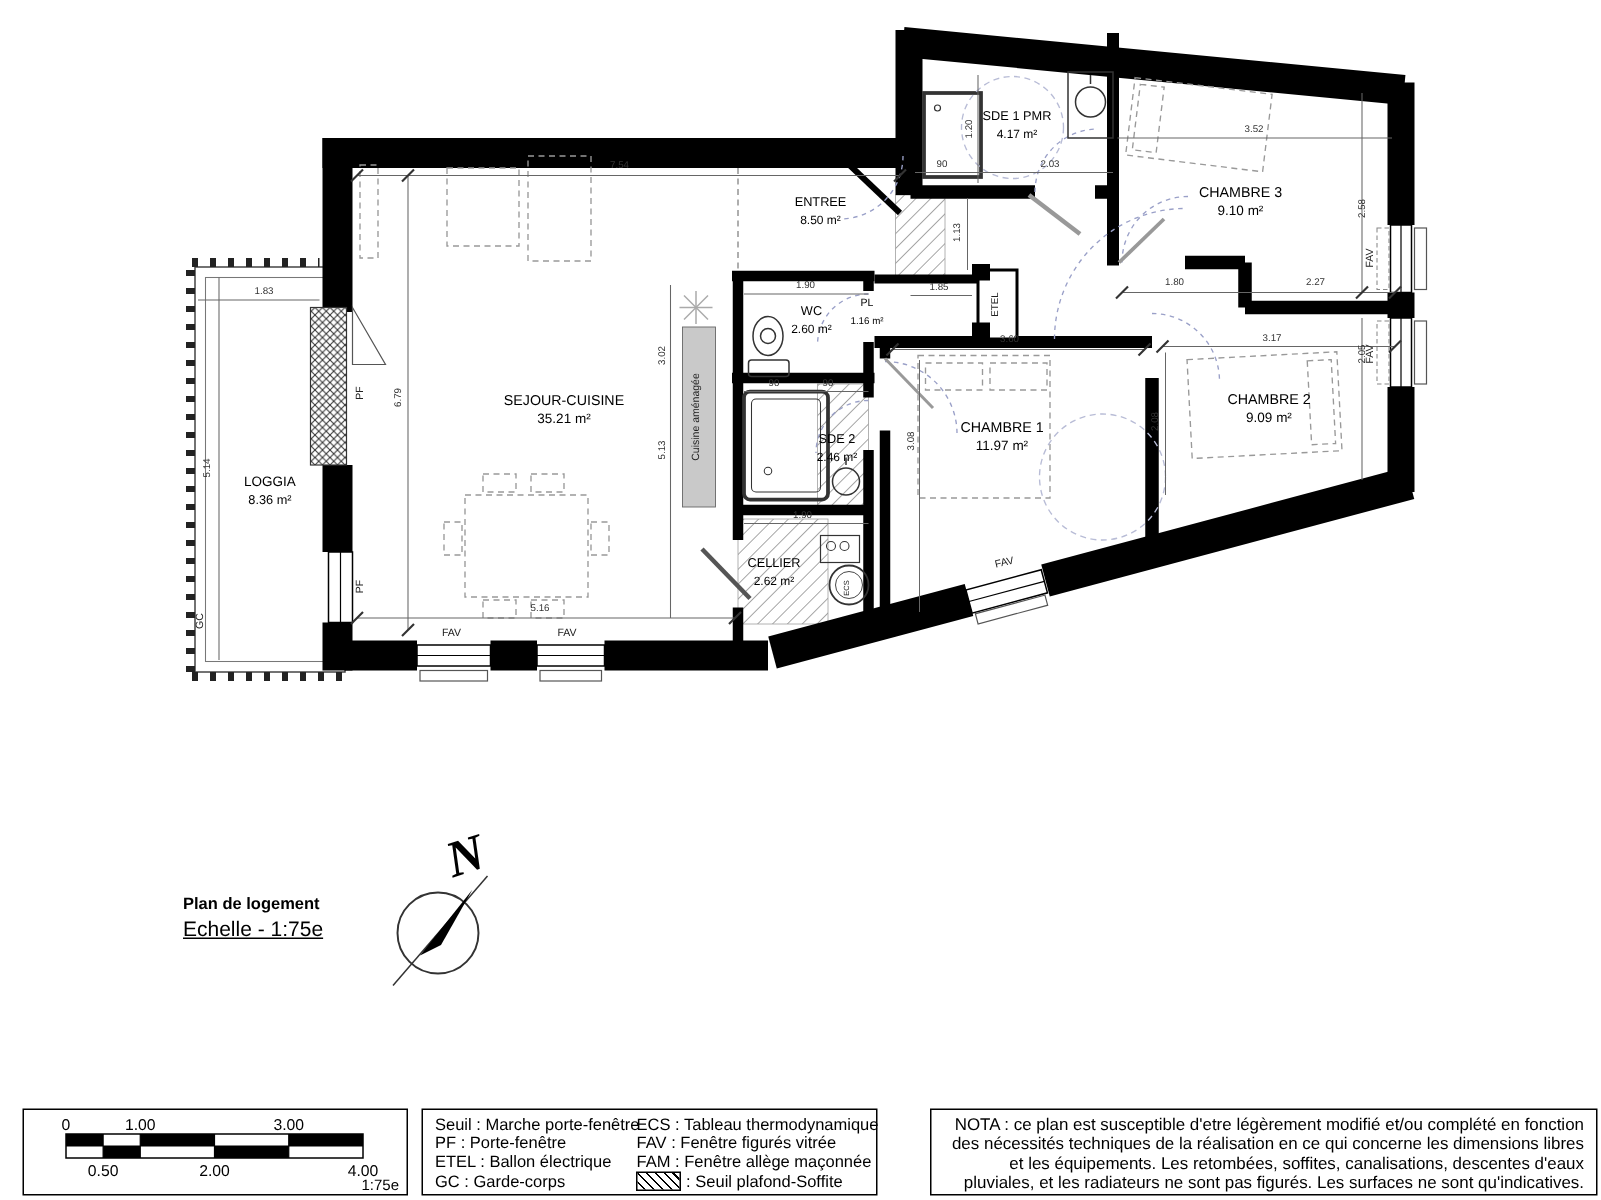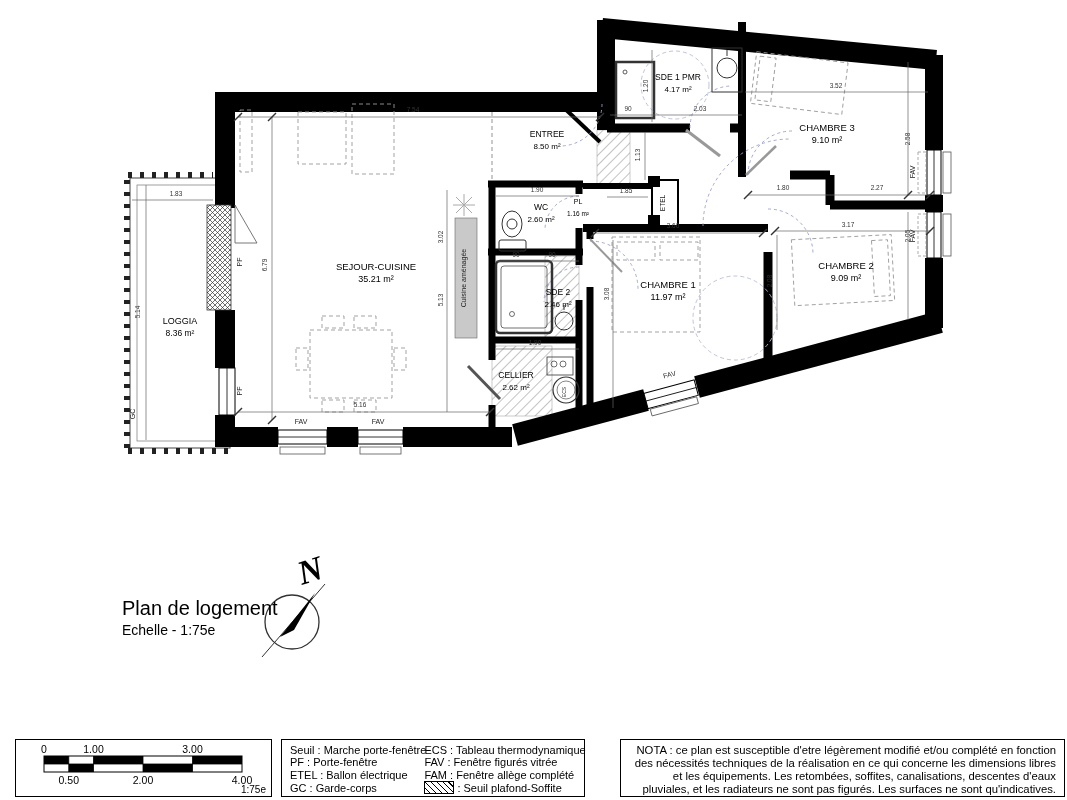--- a/index.html
+++ b/index.html
@@ -1,22 +1,22 @@
 <!DOCTYPE html>
 <html><head>
 <meta charset="utf-8">
 <style>
   html,body{margin:0;padding:0;background:#fff;}
   #screen{position:relative;width:1067px;height:800px;background:#ffffff;overflow:hidden;
           font-family:"Liberation Sans", sans-serif;color:#000;}
   #plan-svg{position:absolute;left:0;top:0;}
   .box{position:absolute;border:1.5px solid #000;box-sizing:border-box;background:#fff;}
   #titleblock{position:absolute;left:122px;top:597px;}
-  #titleblock .t1{font-weight:normal;font-size:20px;}
-  #titleblock .t2{font-size:14px;margin-top:2px;}
+  #titleblock .t1{font-weight:bold;font-size:11px;}
+  #titleblock .t2{font-size:14px;margin-top:2px;text-decoration:underline;}
   #legend-box{display:grid;grid-template-columns:47% 53%;grid-auto-flow:column;
               grid-template-rows:repeat(4,1fr);padding:4px 8px;font-size:11px;line-height:12.4px;}
   #legend-box .lg{white-space:nowrap;display:flex;align-items:center;}
   .hatch-ico{display:inline-block;width:28px;height:11px;border:1px solid #000;margin-right:3px;
              background:repeating-linear-gradient(45deg,#fff 0 3px,#000 3px 4.2px);}
   #nota-box{padding:4px 8px;font-size:11.3px;line-height:13.1px;text-align:right;}
   #scale-box{padding:0;}
   .dimtxt{fill:#333;}
   .annotxt{fill:#222;}
   .roomtxt{fill:#000;}
@@ -366,21 +366,21 @@
   </svg>
 </div>
 
 <div class="box" id="legend-box" style="left:281px;top:739px;width:304px;height:58px;">
   <div class="lg">Seuil : Marche porte-fenêtre</div>
   <div class="lg">PF : Porte-fenêtre</div>
   <div class="lg">ETEL : Ballon électrique</div>
   <div class="lg">GC : Garde-corps</div>
   <div class="lg">ECS : Tableau thermodynamique</div>
   <div class="lg">FAV : Fenêtre figurés vitrée</div>
-  <div class="lg">FAM : Fenêtre allège complété</div>
+  <div class="lg">FAM : Fenêtre allège maçonnée</div>
   <div class="lg">
     <span class="hatch-ico"></span>
     <span>: Seuil plafond-Soffite</span>
   </div>
 </div>
 
 <div class="box" id="nota-box" style="left:620px;top:739px;width:445px;height:58px;">
   <span>NOTA : ce plan est susceptible d'etre légèrement modifié et/ou complété en fonction des nécessités techniques de la réalisation en ce qui concerne les dimensions libres et les équipements. Les retombées, soffites, canalisations, descentes d'eaux pluviales, et les radiateurs ne sont pas figurés. Les surfaces ne sont qu'indicatives.</span>
 </div>
 

